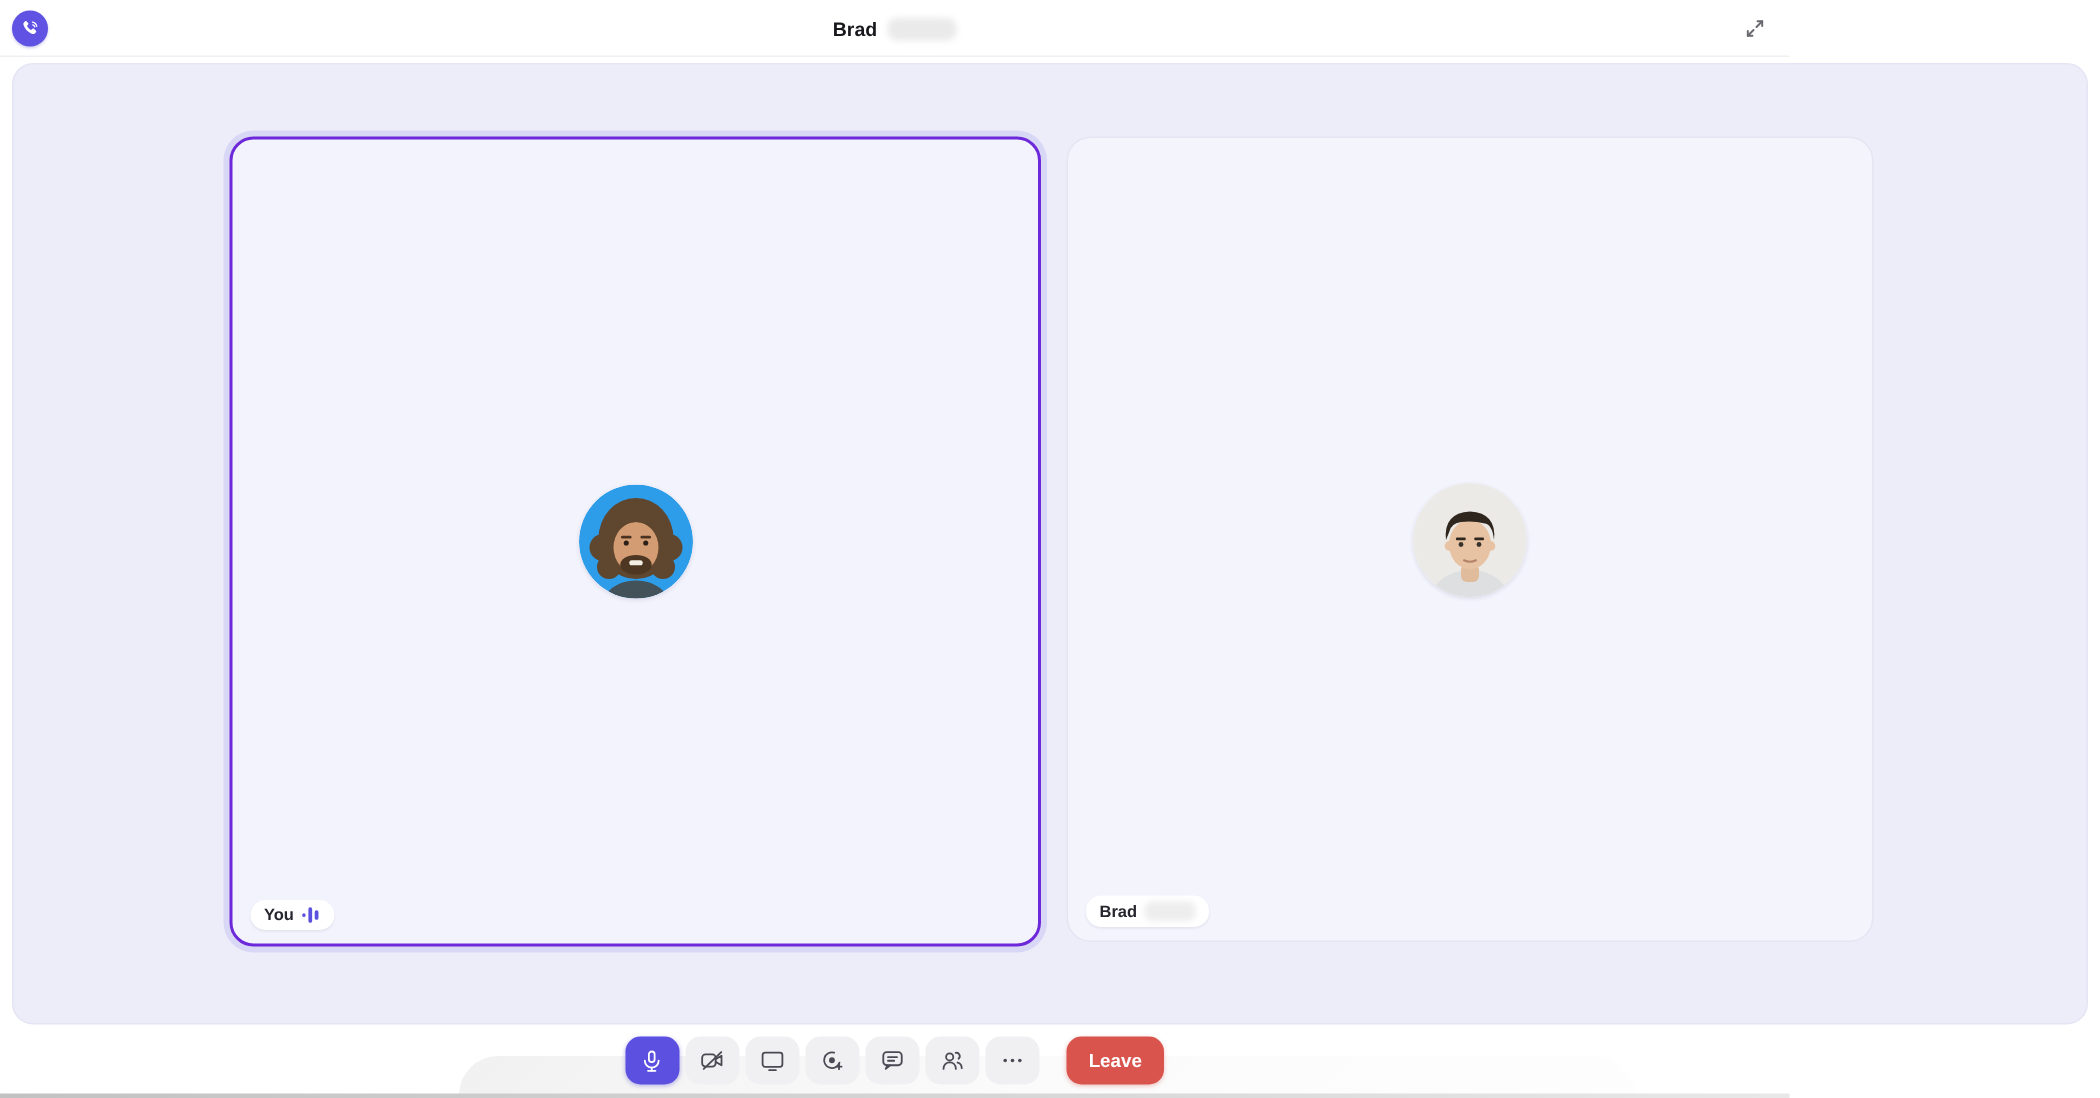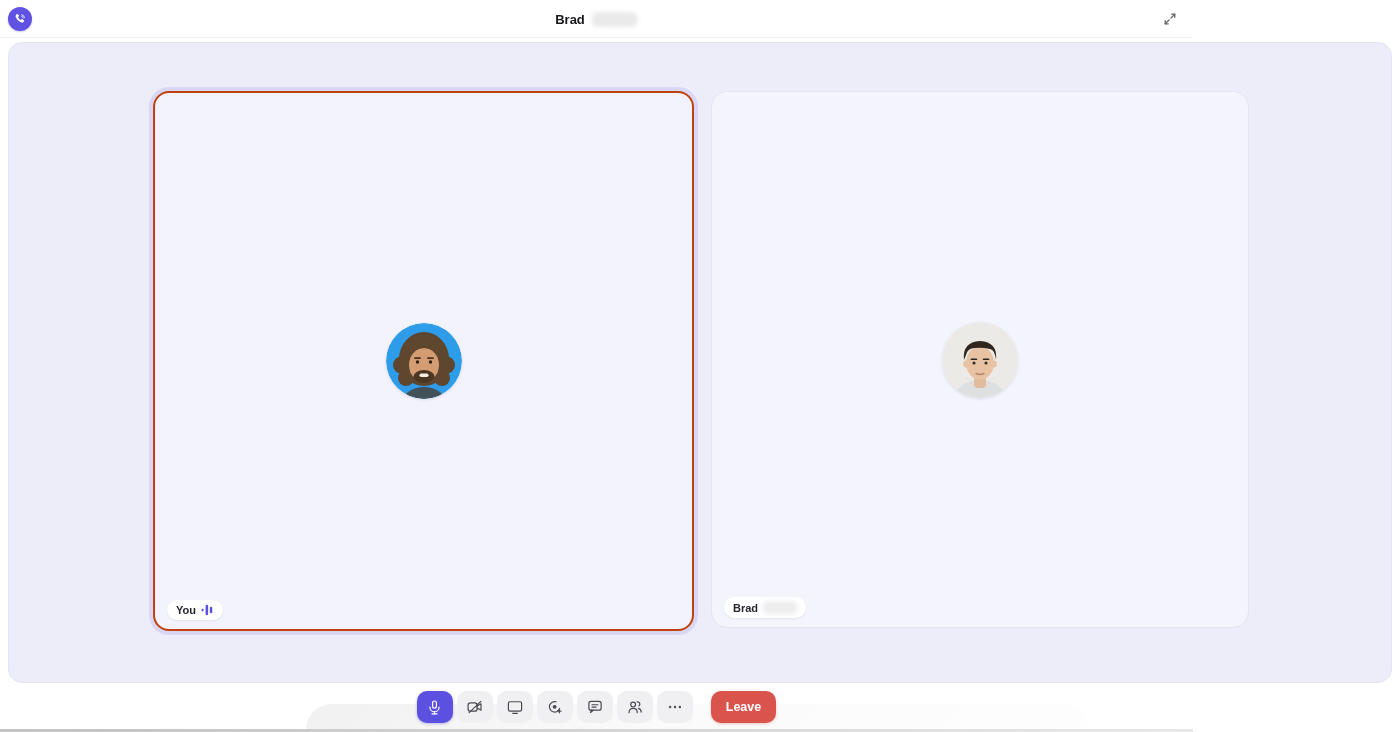--- a/index.html
+++ b/index.html
@@ -20,21 +20,21 @@
   .blur-chip { background:#eaeaea; border-radius:6px; filter:blur(2.2px); }
   .blur-chip.hdr { width:46px; height:15px; }
   .expand-btn { position:absolute; top:11px; right:15px; width:16px; height:16px;
                 display:flex; align-items:center; justify-content:center; cursor:pointer; }
 
   
   .stage { position:absolute; top:42px; left:8px; width:1384px; height:641px;
            background:#ededfa; border:1px solid #e4e4f4; border-radius:14px; }
   .tile { position:absolute; top:48px; border-radius:16px; }
   .tile.self { left:144px; width:541px; height:540px; background:#f3f3fd;
-               border:2px solid #c2410c;
+               border:2px solid #6d28d9;
                box-shadow:0 0 0 4px rgba(114,100,230,.16); }
   .tile.remote { left:702px; width:538px; height:537px; background:#f4f4fd;
                  border:1px solid #e4e4f3; }
   .avatar { position:absolute; top:50%; left:50%; transform:translate(-50%,-50%);
             width:76px; height:76px; border-radius:50%; overflow:hidden;
             box-shadow:0 1px 3px rgba(40,40,80,.12); }
   .name-pill { position:absolute; left:12px; bottom:9px; background:#fff;
                border-radius:10px; padding:4px 9px; display:flex;
                align-items:center; gap:5px; font-size:11px; font-weight:bold;
                color:#26262e; box-shadow:0 1px 2px rgba(30,30,70,.08); }

